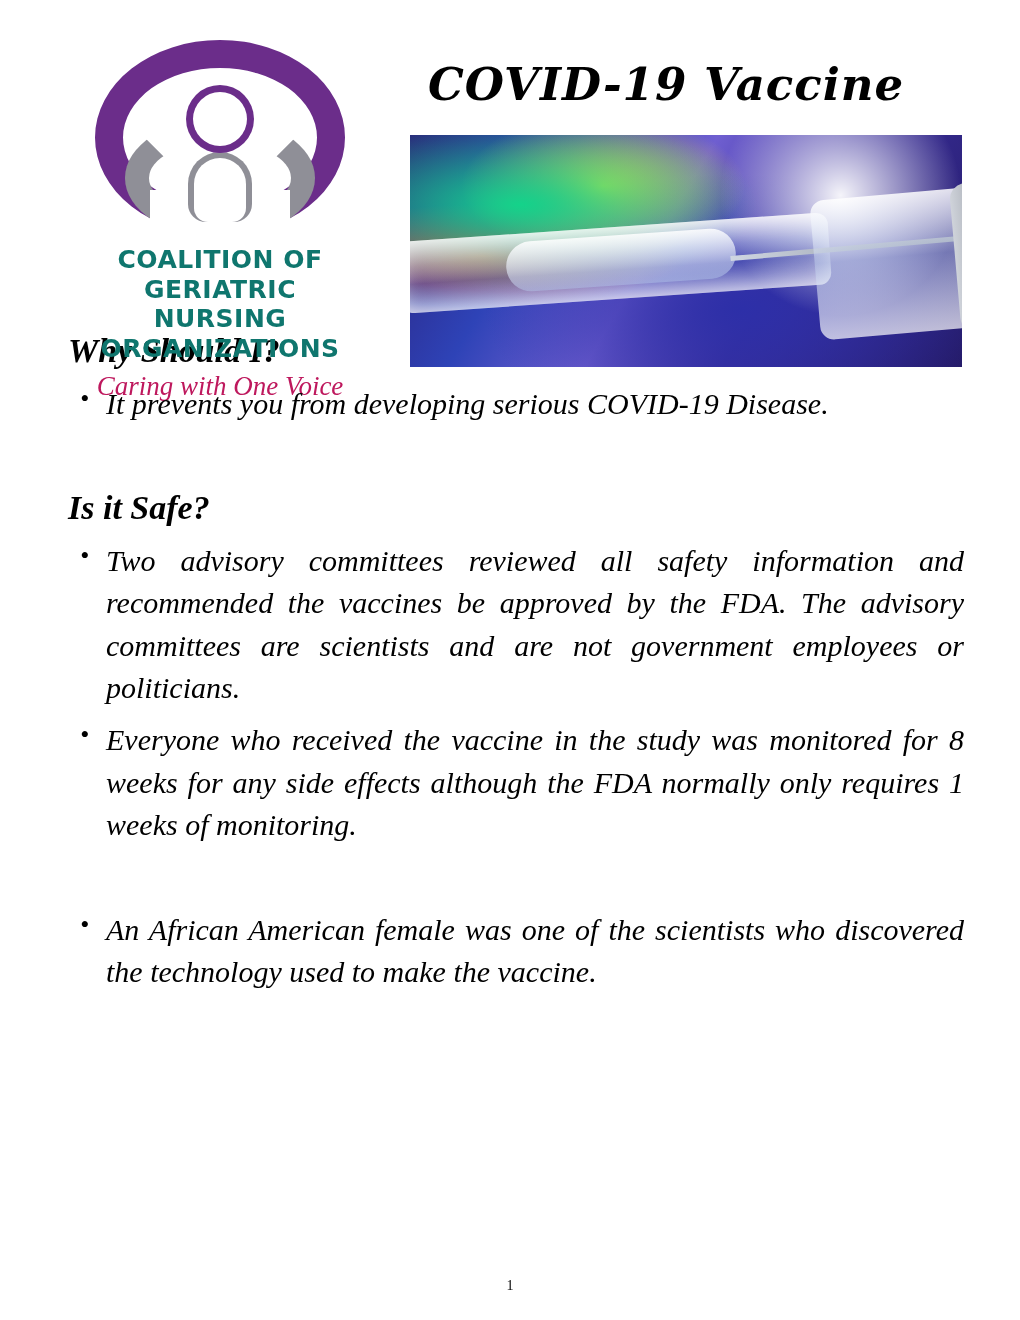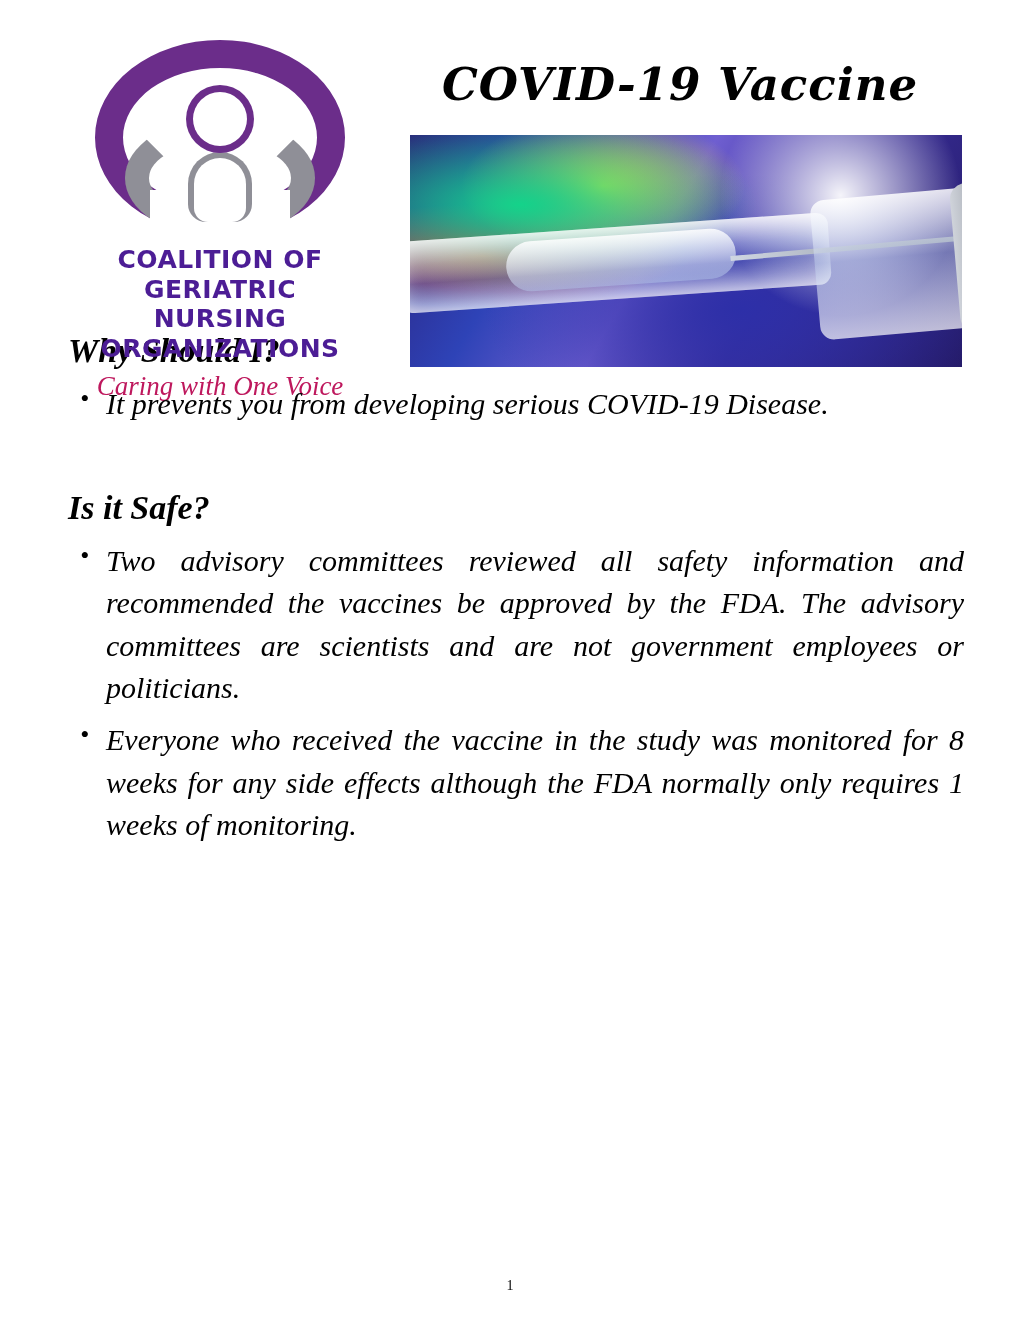--- a/index.html
+++ b/index.html
@@ -103,35 +103,35 @@
     height: 64px;
     border-radius: 26px 26px 14px 14px;
     background: #ffffff;
   }
 
   .logo-text1, .logo-text2 {
     font-family: "DejaVu Sans", sans-serif;
     font-weight: bold;
     font-size: 25px;
     letter-spacing: 0.5px;
-    color: #4c1d95;
+    color: #0f766e;
     line-height: 1.18;
   }
   .logo-text1 { margin-top: 10px; }
   .logo-tagline {
     font-family: Liberation Serif, serif;
     font-style: italic;
     font-size: 27px;
     color: #be185d;
     margin-top: 8px;
   }
 
   .doc-title {
     position: absolute;
-    left: 400px;
+    left: 386px;
     top: 58px;
     width: 560px;
     text-align: center;
     font-family: "DejaVu Serif", serif;
     font-style: italic;
     font-weight: bold;
     font-size: 45px;
     letter-spacing: 1px;
     color: #000000;
     white-space: nowrap;
@@ -303,20 +303,21 @@
     <div class="section">
       <h2 class="section-heading">Is it Safe?</h2>
       <ul class="bullets">
         <li>Two advisory committees reviewed all safety information and recommended the vaccines be approved by the FDA. The advisory committees are scientists and are not government employees or politicians.</li>
         <li>Everyone who received the vaccine in the study was monitored for 8 weeks for any side effects although the FDA normally only requires 1 weeks of monitoring.</li>
       </ul>
     </div>
 
     <div class="section tight">
       <ul class="bullets">
+        <li>An African American female was one of the scientists who discovered the technology used to make the vaccine.</li>
       </ul>
     </div>
 
   </div>
 
   <div class="page-number">1</div>
 
 </div>
 
 </body></html>

